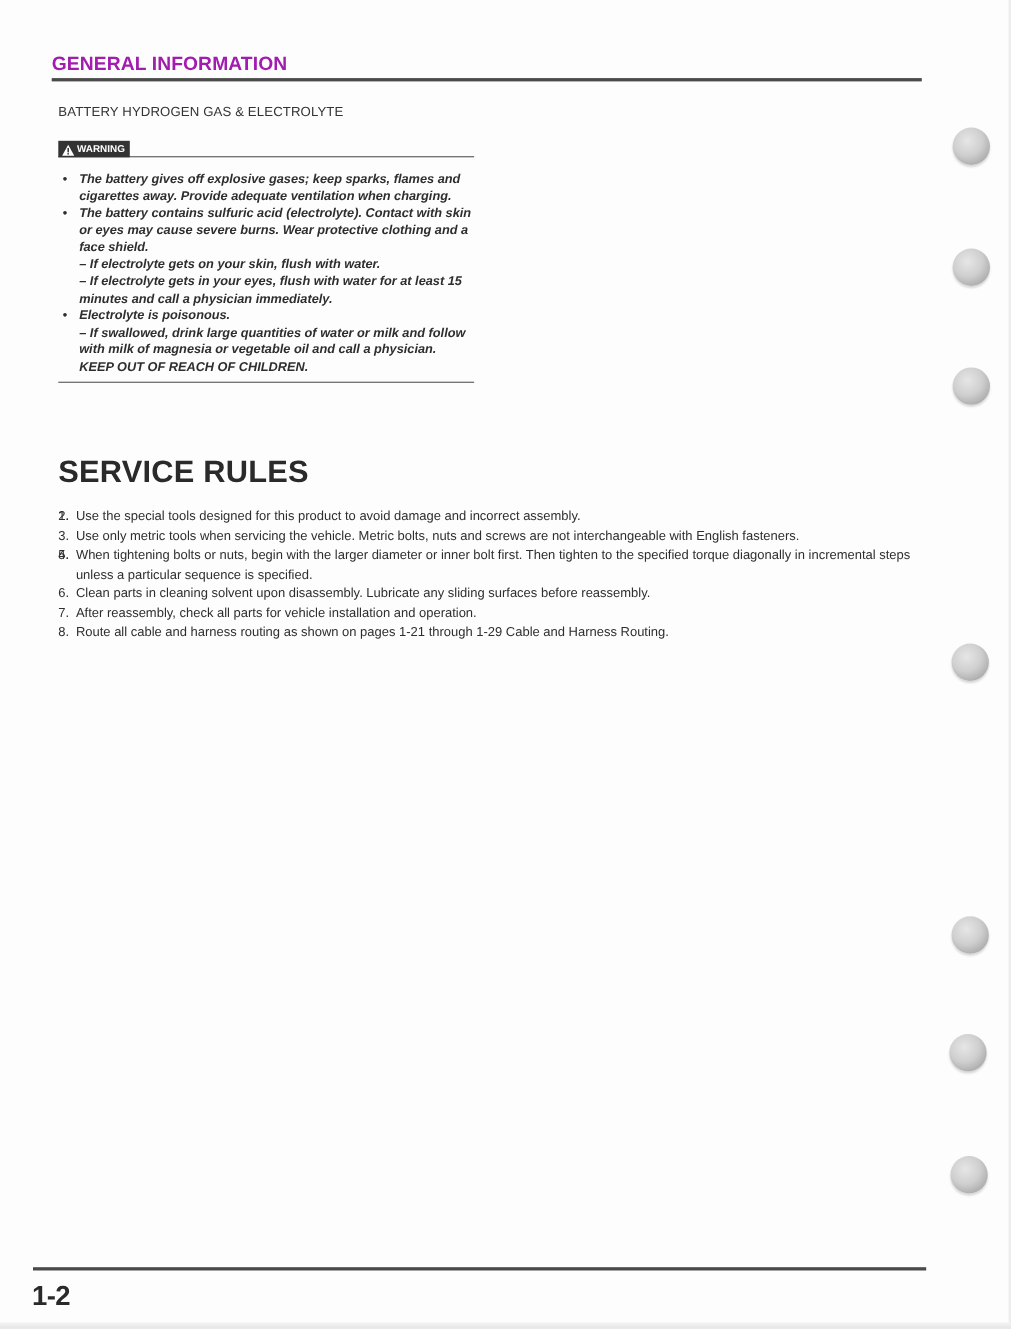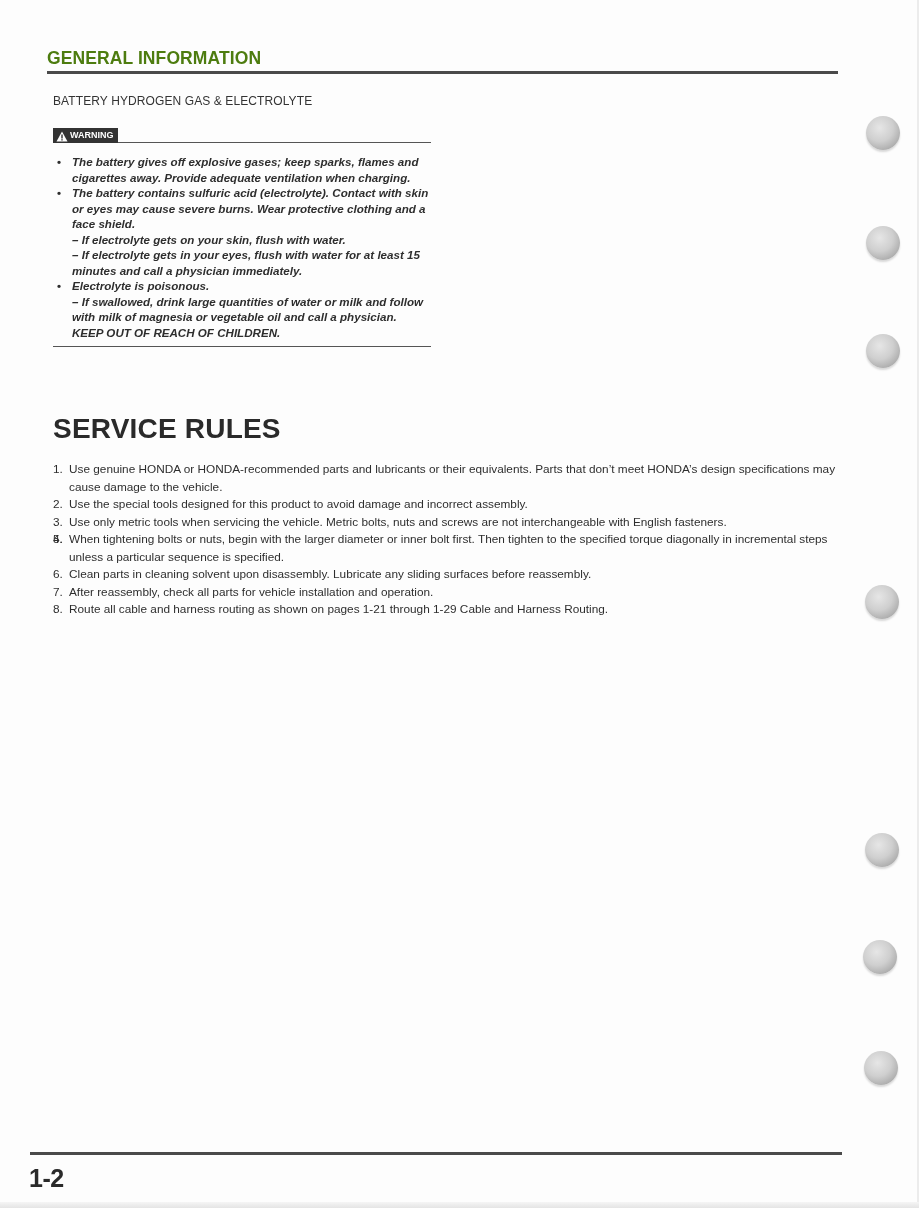--- a/index.html
+++ b/index.html
@@ -6,21 +6,21 @@
   body {
     width: 919px; height: 1208px; position: relative; overflow: hidden;
     background: #fdfdfd; color: #2a2a2a;
     font-family: "Liberation Sans", "DejaVu Sans", sans-serif;
   }
   .page-edge-right { position: absolute; right: 0; top: 0; width: 2px; height: 1208px; background: #ececec; }
   .page-edge-bottom { position: absolute; left: 0; bottom: 0; width: 919px; height: 6px; background: linear-gradient(#f5f5f5, #e4e4e4); }
 
   .section-header {
     position: absolute; left: 47px; top: 48px;
-    font-size: 17.5px; font-weight: bold; letter-spacing: 0.1px; color: #4d7c0f;
+    font-size: 17.5px; font-weight: bold; letter-spacing: 0.1px; color: #a21caf;
   }
   .header-rule { position: absolute; left: 47px; top: 71px; width: 791px; height: 3px; background: #4a4a4a; }
 
   .subheading {
     position: absolute; left: 53px; top: 94px;
     font-size: 12px; color: #333; letter-spacing: 0.1px;
   }
 
   .warning-block { position: absolute; left: 53px; top: 128px; width: 378px; }
   .warning-badge {
@@ -102,21 +102,21 @@
       <span>Electrolyte is poisonous.</span>
       <span class="sub">– If swallowed, drink large quantities of water or milk and follow with milk of magnesia or vegetable oil and call a physician. KEEP OUT OF REACH OF CHILDREN.</span>
     </li>
   </ul>
   <div class="warning-rule-bottom"></div>
 </div>
 
 <div class="service-title">SERVICE RULES</div>
 
 <ol class="rules-list">
-  <li class="rule-item"><span class="num">1.</span><span>Use genuine HONDA or HONDA-recommended parts and lubricants or their equivalents. Parts that don’t meet HONDA’s design specifications may cause damage to the vehicle.</span></li>
+  <li class="rule-item"><span class="num">1.</span></li>
   <li class="rule-item"><span class="num">2.</span><span>Use the special tools designed for this product to avoid damage and incorrect assembly.</span></li>
   <li class="rule-item"><span class="num">3.</span><span>Use only metric tools when servicing the vehicle. Metric bolts, nuts and screws are not interchangeable with English fasteners.</span></li>
   <li class="rule-item"><span class="num">4.</span></li>
   <li class="rule-item"><span class="num">5.</span><span>When tightening bolts or nuts, begin with the larger diameter or inner bolt first. Then tighten to the specified torque diagonally in incremental steps unless a particular sequence is specified.</span></li>
   <li class="rule-item"><span class="num">6.</span><span>Clean parts in cleaning solvent upon disassembly. Lubricate any sliding surfaces before reassembly.</span></li>
   <li class="rule-item"><span class="num">7.</span><span>After reassembly, check all parts for vehicle installation and operation.</span></li>
   <li class="rule-item"><span class="num">8.</span><span>Route all cable and harness routing as shown on pages 1-21 through 1-29 Cable and Harness Routing.</span></li>
 </ol>
 
 <div class="binder-hole" style="left:866px; top:116px;"></div>

